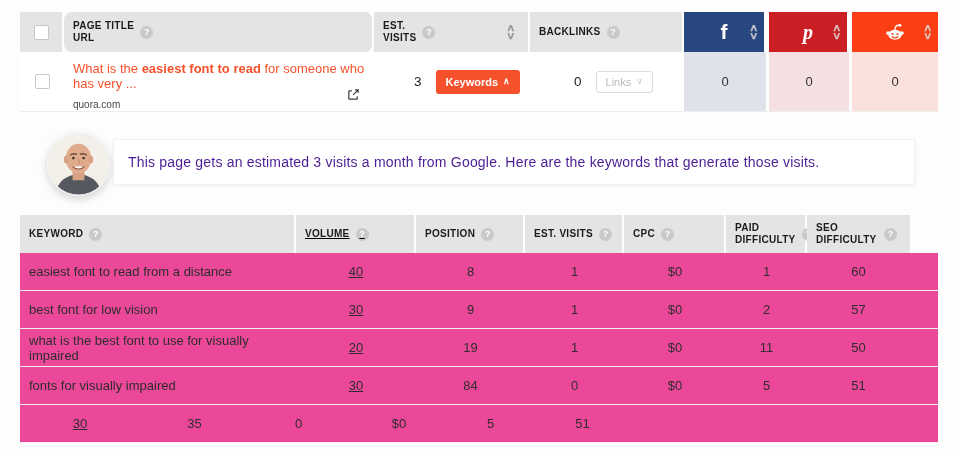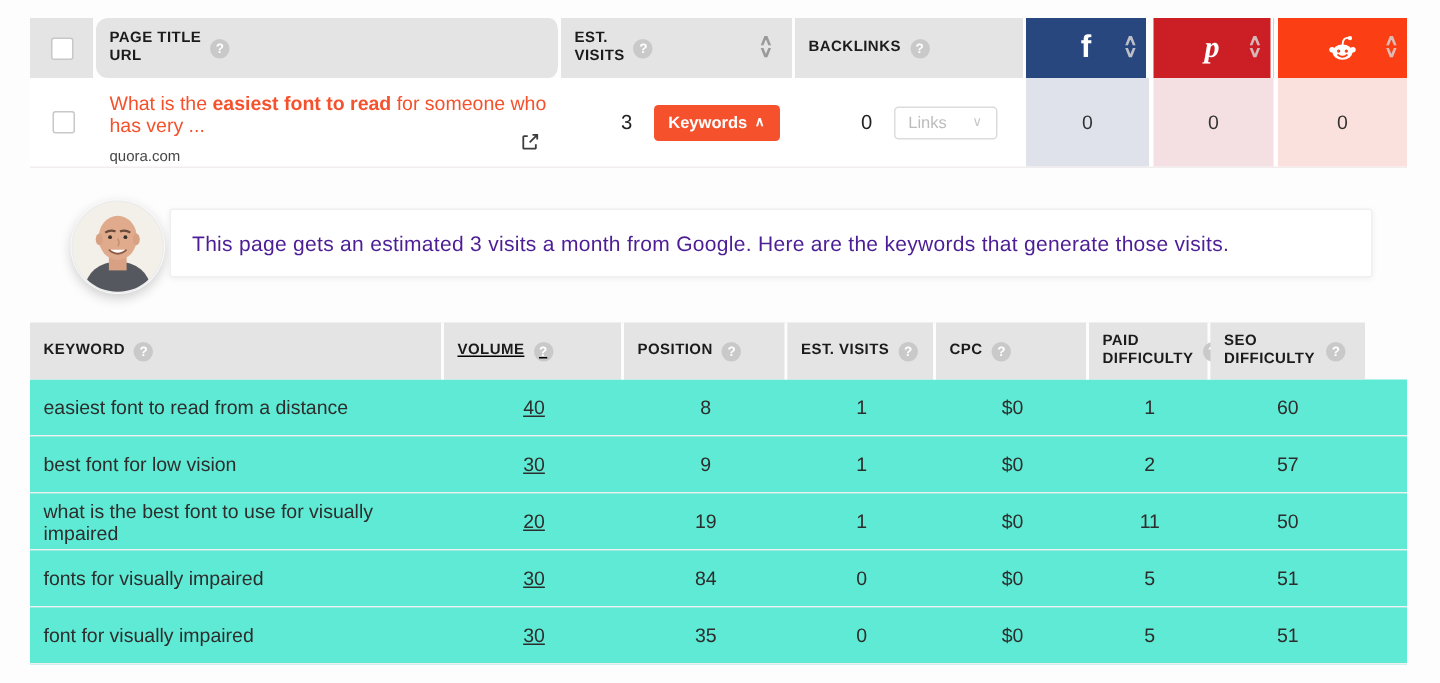--- a/index.html
+++ b/index.html
@@ -47,21 +47,21 @@
   .ext-link { position:absolute; right:14px; bottom:10px; width:13px; height:13px; cursor:pointer; }
 
   .tt-row .c-est { display:flex; align-items:center; padding-left:40px; gap:14px; }
   .tt-row .c-back { display:flex; align-items:center; padding-left:44px; gap:14px; }
   .metric-num { font-size:13.5px; color:#222; }
 
   .btn-keywords { background:#f4512c; color:#fff; border:none; border-radius:3px; font-family:inherit;
                   font-size:11px; font-weight:bold; padding:6px 10px; display:flex; align-items:center; gap:5px; cursor:pointer; }
   .btn-keywords .caret { font-size:9px; line-height:9px; }
   .btn-links { background:#fff; color:#bcbcbc; border:1px solid #dcdcdc; border-radius:3px; font-family:inherit;
-               font-size:11px; padding:4px 9px; display:flex; align-items:center; gap:17px; cursor:pointer; }
+               font-size:11px; padding:4px 9px; display:flex; align-items:center; gap:5px; cursor:pointer; }
   .btn-links .caret { font-size:9px; line-height:9px; color:#c9c9c9; }
 
   .soc-cell { display:flex; align-items:center; justify-content:center; font-size:13px; color:#333; }
   .bg-fb  { background:#dfe2eb; }
   .bg-pin { background:#f4e0e3; }
   .bg-red { background:#fbe1dd; }
 
   .fb-f { color:#fff; font-weight:bold; font-size:21px; font-family:"Liberation Sans",sans-serif; line-height:20px; }
   .pin-p { color:#fff; font-weight:bold; font-style:italic; font-size:20px; font-family:"Liberation Serif",serif; line-height:20px; }
 
@@ -71,21 +71,21 @@
   .callout-box { position:absolute; left:113px; top:139px; width:802px; height:46px; background:#fff;
                  border:1px solid #f0f0f0; border-radius:2px; box-shadow:0 1px 4px rgba(0,0,0,.05);
                  display:flex; align-items:center; padding-left:14px; }
   .callout-text { font-size:14px; color:#4c1d95; letter-spacing:.2px; }
 
   
   .kw-table { position:absolute; left:20px; top:215px; width:918px; }
   .kt-header { display:flex; height:38px; }
   .kt-header .kcell { background:#e4e4e4; border-right:2px solid #fdfdfd; display:flex; align-items:center; gap:6px; padding-left:9px; }
   .kt-header .kcell:last-child { border-right:none; }
-  .kt-row { display:flex; height:38px; background:#5eead4; border-bottom:1px solid #f0f0f0; align-items:center; }
+  .kt-row { display:flex; height:38px; background:#ec4899; border-bottom:1px solid #f0f0f0; align-items:center; }
   .kcell { box-sizing:border-box; }
   .k0 { width:276px; } .k1 { width:120px;text-decoration:underline; } .k2 { width:109px; } .k3 { width:99px; }
   .k4 { width:102px; } .k5 { width:81px; } .k6 { width:103px; }
   .kt-row .k0 { padding-left:9px; font-size:13px; color:#2d2d2d; }
   .kt-row .kcell:not(.k0) { text-align:center; font-size:13px; color:#2d2d2d; }
   .wrap-narrow { max-width:62px; }
 </style>
 </head>
 <body>
 
@@ -281,21 +281,20 @@
     <div class="kt-row">
       <div class="kcell k0">fonts for visually impaired</div>
       <div class="kcell k1">30</div>
       <div class="kcell k2">84</div>
       <div class="kcell k3">0</div>
       <div class="kcell k4">$0</div>
       <div class="kcell k5">5</div>
       <div class="kcell k6">51</div>
     </div>
     <div class="kt-row">
-      <div class="kcell k0">font for visually impaired</div>
       <div class="kcell k1">30</div>
       <div class="kcell k2">35</div>
       <div class="kcell k3">0</div>
       <div class="kcell k4">$0</div>
       <div class="kcell k5">5</div>
       <div class="kcell k6">51</div>
     </div>
 </div>
 
 </body></html>

